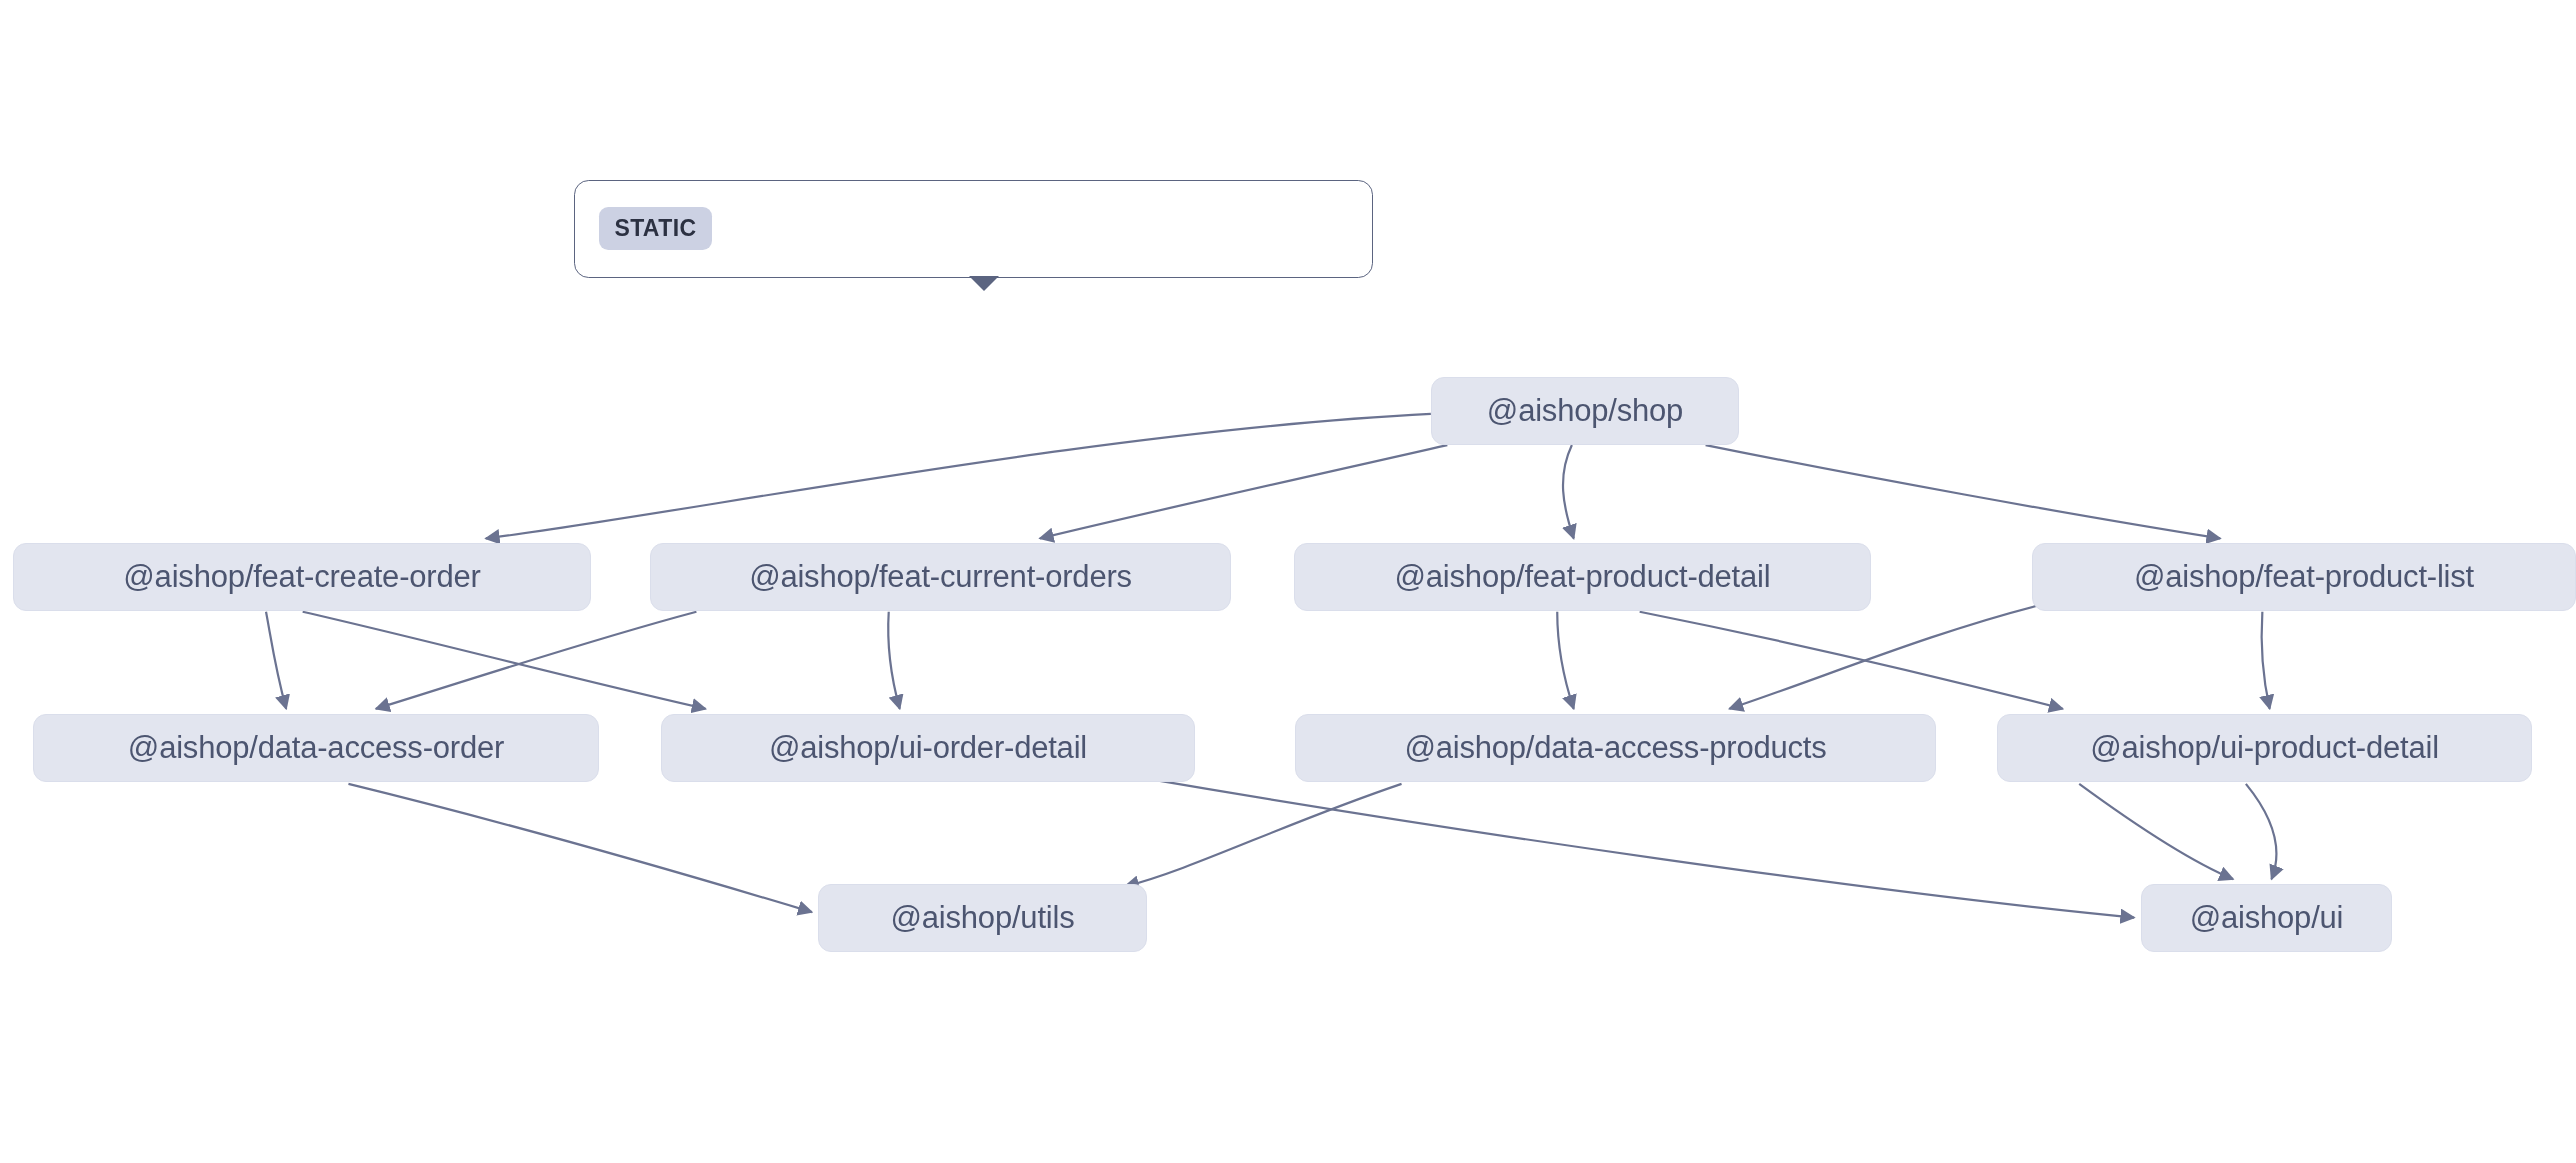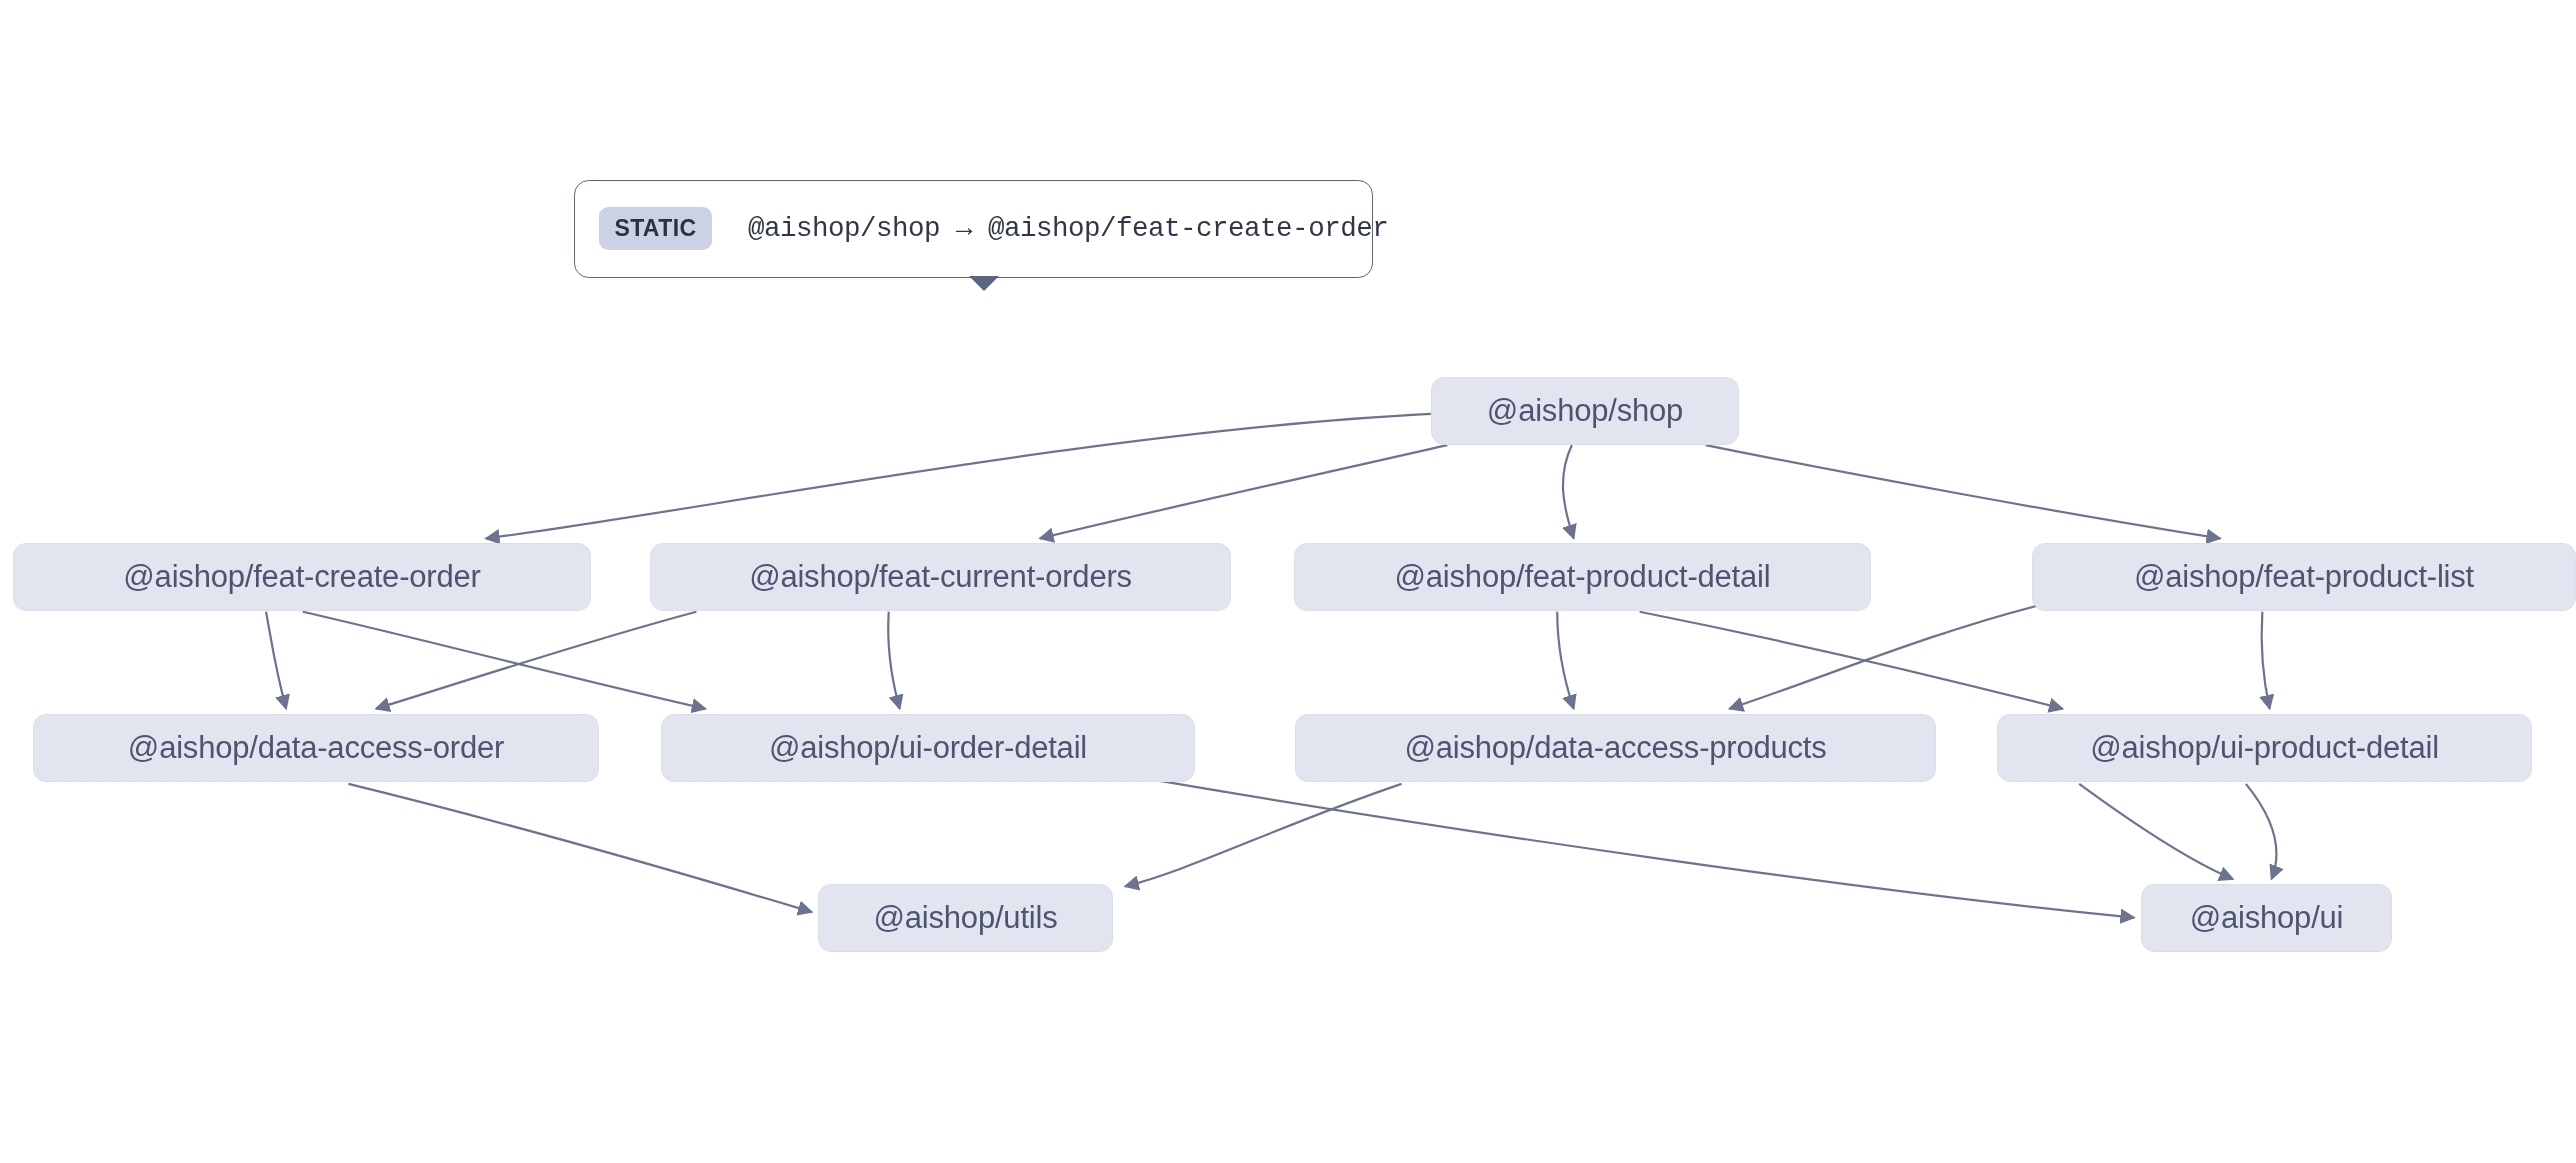--- a/index.html
+++ b/index.html
@@ -205,32 +205,31 @@
       </div>
       <div class="graph-node" style="left: 661px; top: 714px; width: 534px;">
         <span>@aishop/ui-order-detail</span>
       </div>
       <div class="graph-node" style="left: 1295px; top: 714px; width: 641px;">
         <span>@aishop/data-access-products</span>
       </div>
       <div class="graph-node" style="left: 1997px; top: 714px; width: 535px;">
         <span>@aishop/ui-product-detail</span>
       </div>
-      <div class="graph-node" style="left: 818px; top: 884px; width: 295px; text-align: center;">
+      <div class="graph-node" style="left: 818px; top: 884px; width: 329px; text-align: center;">
         <span>@aishop/utils</span>
       </div>
       <div class="graph-node" style="left: 2141px; top: 884px; width: 251px;">
         <span>@aishop/ui</span>
       </div>
     </div>
 
   <div id="edge-tooltip">
     <div class="tooltip-header">
       <span id="static-badge">STATIC</span>
-      <span id="edge-label">@aishop/shop → @aishop/feat-create-order</span>
     </div>
 
 
     <div id="tooltip-arrow"></div>
   </div>
 
 </div>
 
 
 </body></html>

